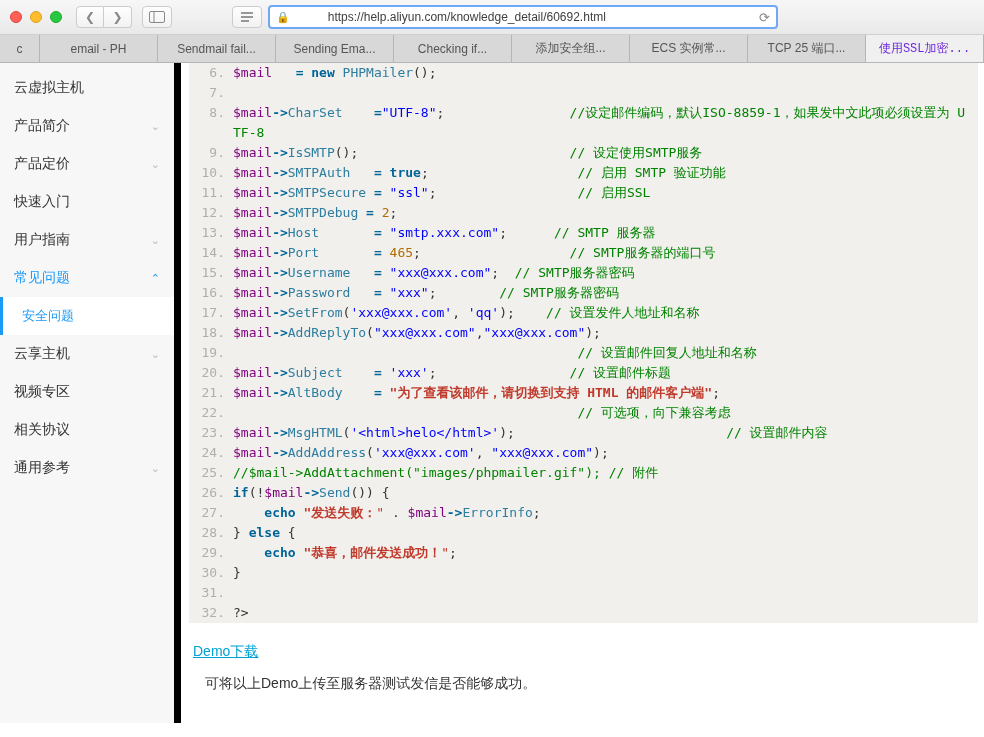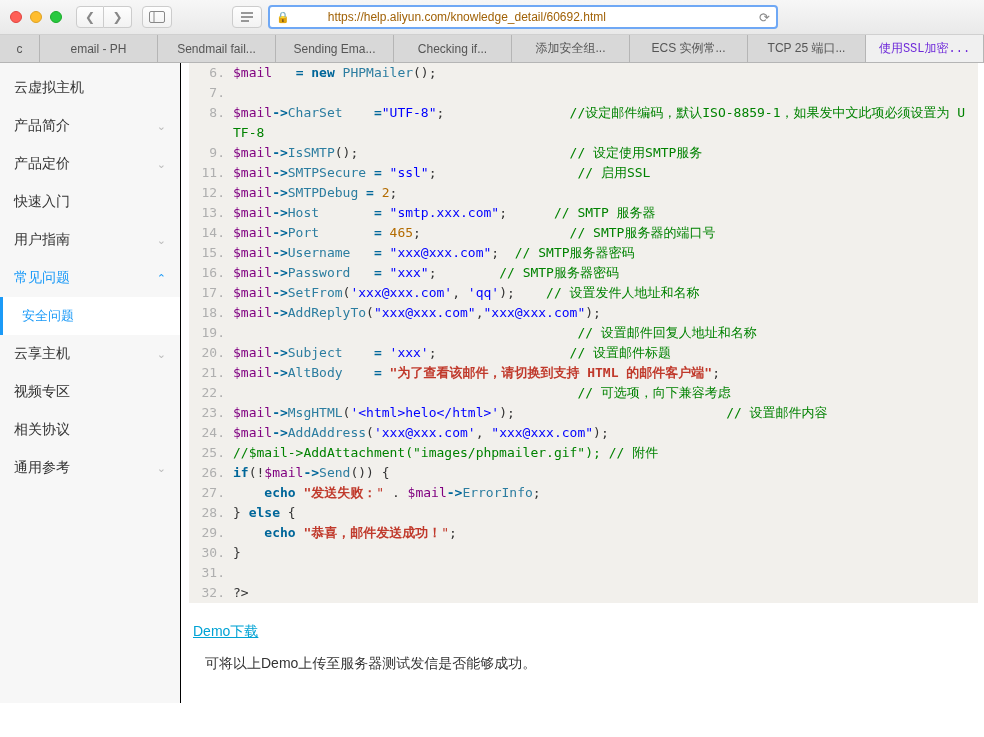--- a/index.html
+++ b/index.html
@@ -11,28 +11,28 @@
   .dot.yellow { background: #ffbd2e; border: 0.5px solid #dea123; }
   .dot.green { background: #28c940; border: 0.5px solid #1aab29; }
   .navbtns { display: flex; margin-right: 10px; }
   .navbtn { width: 28px; height: 22px; display:flex; align-items:center; justify-content:center; border:1px solid #ccc; background: linear-gradient(#fefefe,#f2f2f2); font-size:12px; color:#888; }
   .navbtn:first-child { border-radius: 4px 0 0 4px; }
   .navbtn:last-child  { border-radius: 0 4px 4px 0; border-left:none; }
   .sidebarbtn { width: 30px; height: 22px; border:1px solid #ccc; border-radius:4px; display:flex; align-items:center; justify-content:center; background: linear-gradient(#fefefe,#f2f2f2); font-size:11px; color:#888; margin-right: 60px;}
   .readbtn { width:30px; height:22px; border:1px solid #ccc; border-radius:4px; display:flex; align-items:center; justify-content:center; background:linear-gradient(#fefefe,#f2f2f2); margin-right:6px; color:#666;}
   .urlbar { flex:1; height:24px; border:2px solid #6fa8f5; border-radius:4px; display:flex; align-items:center; padding:0 6px; font-size:12px; background:#fff; max-width: 510px;}
   .lockicon { font-size:11px; margin-right:4px; color:#555;}
-  .urltext { flex:1; white-space:nowrap; overflow:hidden; color:#a16207;padding-left:34px;}
+  .urltext { flex:1; white-space:nowrap; overflow:hidden; color:#404040;padding-left:34px;}
   .reload { margin-left:6px; color:#888; font-size:13px;}
   .tabbar { display:flex; height:28px; background:#d8d8d8; border-bottom:1px solid #b5b5b5;}
   .tab { flex:1; border-right:1px solid #b5b5b5; display:flex; align-items:center; justify-content:center; font-size:12px; color:#555; padding:0 4px; white-space:nowrap; overflow:hidden; text-overflow:ellipsis; min-width:0;}
   .tab.narrow{ flex:0 0 40px;}
   .tab.active { background:#f0f0f0; color:#6d28d9;font-family:Liberation Mono, monospace;}
   .pagewrap { display:flex; }
-  .sidebar { width:181px; background:#f7f7f7; border-right:1px solid #000000; padding-top:6px;}
+  .sidebar { width:181px; background:#f7f7f7; border-right:7px solid #000000; padding-top:6px;}
   .snode { display:flex; align-items:center; justify-content:space-between; padding:10px 14px; font-size:14px; color:#333; cursor:pointer;}
   .snode .chev { color:#bbb; font-size:11px;}
   .snode.expanded { color:#1b9af7;text-align:right;}
   .snode.expanded .chev { color:#1b9af7;}
   .sub { padding:10px 14px 10px 22px; font-size:13px; color:#555; cursor:pointer;}
   .sub.active { color:#1b9af7; border-left:3px solid #1b9af7; padding-left:19px; background:#fff;}
   .content { flex:1; padding:0 0 30px 8px;}
   .codebox { margin:0 6px 0 0; background:#f2f0ec; font-family:Menlo,Consolas,monospace; font-size:13px; line-height:20px;}
   .codeline { display:flex; }
   .lnum { width:44px; text-align:right; padding-right:8px; color:#afafaf; user-select:none; flex-shrink:0;}
@@ -146,20 +146,24 @@
         </div>
         <div class="codeline">
           <div class="lnum">8.</div>
           <div class="lcode"><span class="tk-var">$mail</span><span class="tk-op">-&gt;</span><span class="tk-cls">CharSet</span><span>    </span><span class="tk-op">=</span><span class="tk-str">"UTF-8"</span><span>;                </span><span class="tk-cmt">//设定邮件编码，默认ISO-8859-1，如果发中文此项必须设置为 UTF-8</span></div>
         </div>
         <div class="codeline">
           <div class="lnum">9.</div>
           <div class="lcode"><span class="tk-var">$mail</span><span class="tk-op">-&gt;</span><span class="tk-cls">IsSMTP</span><span>();                           </span><span class="tk-cmt">// 设定使用SMTP服务</span></div>
         </div>
         <div class="codeline">
+          <div class="lnum">10.</div>
+          <div class="lcode"><span class="tk-var">$mail</span><span class="tk-op">-&gt;</span><span class="tk-cls">SMTPAuth</span><span>   </span><span class="tk-op">=</span><span> </span><span class="tk-kw">true</span><span>;                   </span><span class="tk-cmt">// 启用 SMTP 验证功能</span></div>
+        </div>
+        <div class="codeline">
           <div class="lnum">11.</div>
           <div class="lcode"><span class="tk-var">$mail</span><span class="tk-op">-&gt;</span><span class="tk-cls">SMTPSecure</span><span> </span><span class="tk-op">=</span><span> </span><span class="tk-str">"ssl"</span><span>;                  </span><span class="tk-cmt">// 启用SSL</span></div>
         </div>
         <div class="codeline">
           <div class="lnum">12.</div>
           <div class="lcode"><span class="tk-var">$mail</span><span class="tk-op">-&gt;</span><span class="tk-cls">SMTPDebug</span><span> </span><span class="tk-op">=</span><span> </span><span class="tk-num">2</span><span>;</span></div>
         </div>
         <div class="codeline">
           <div class="lnum">13.</div>
           <div class="lcode"><span class="tk-var">$mail</span><span class="tk-op">-&gt;</span><span class="tk-cls">Host</span><span>       </span><span class="tk-op">=</span><span> </span><span class="tk-str">"smtp.xxx.com"</span><span>;      </span><span class="tk-cmt">// SMTP 服务器</span></div>

